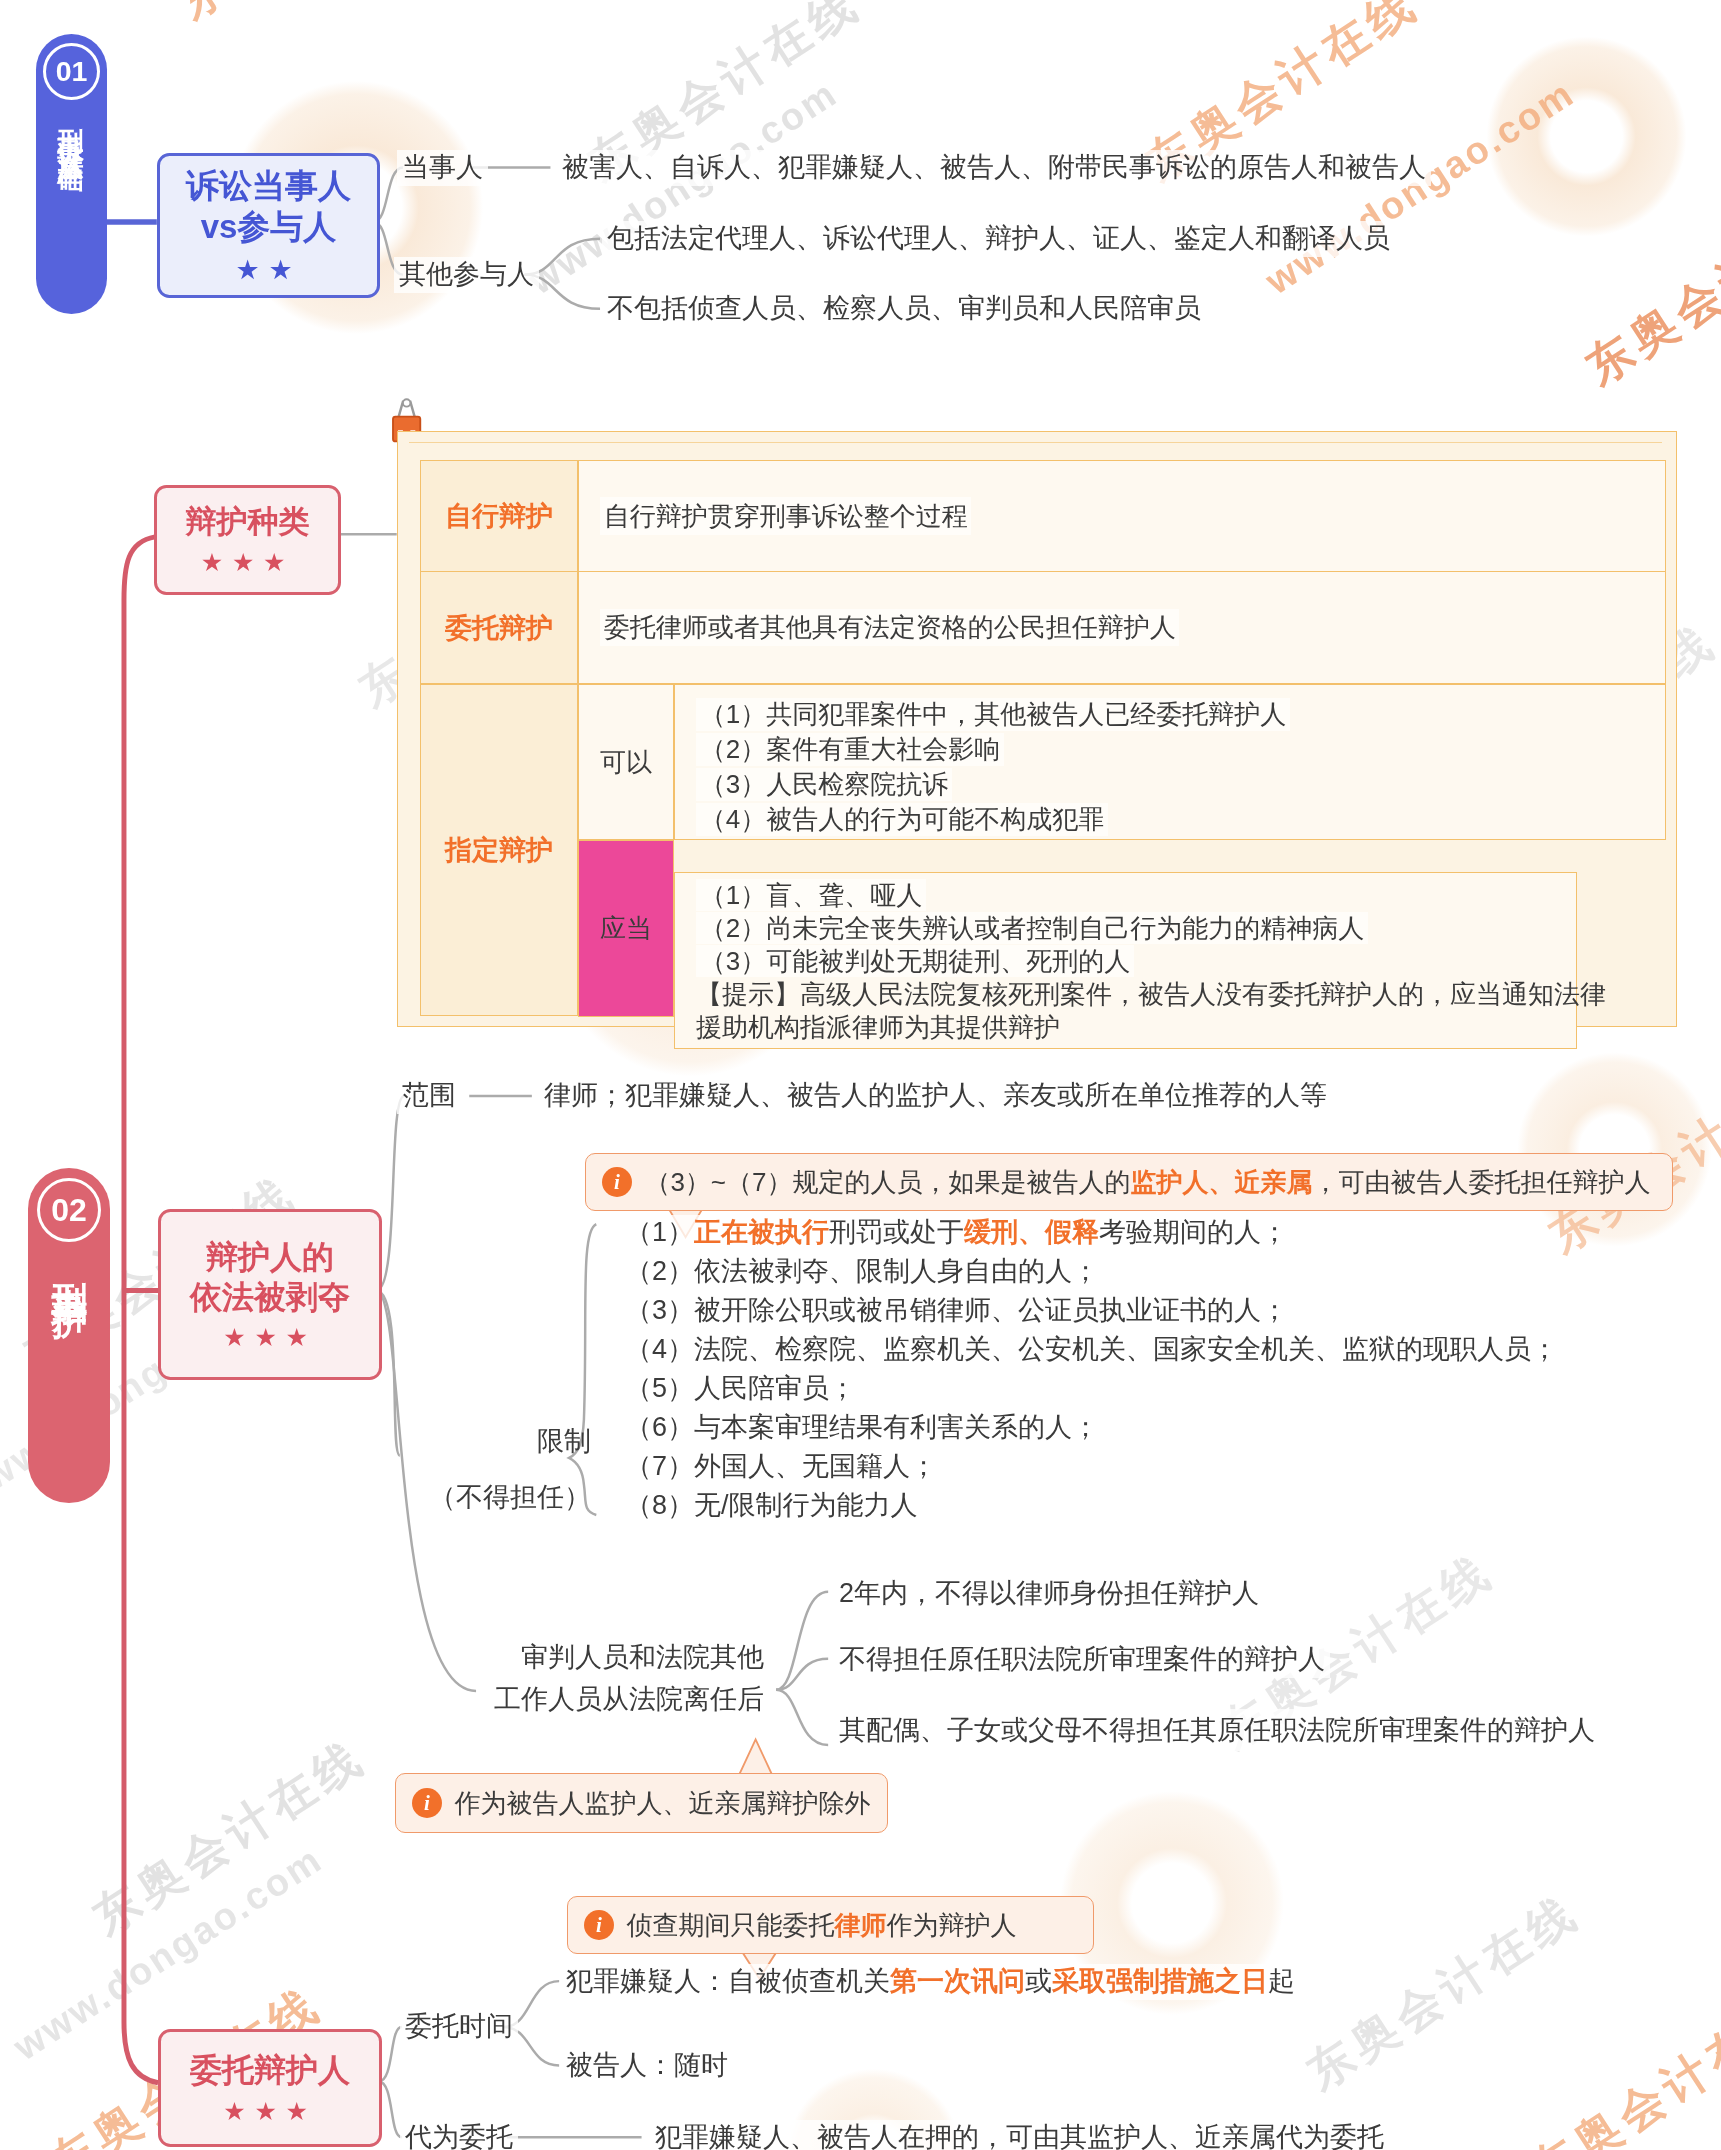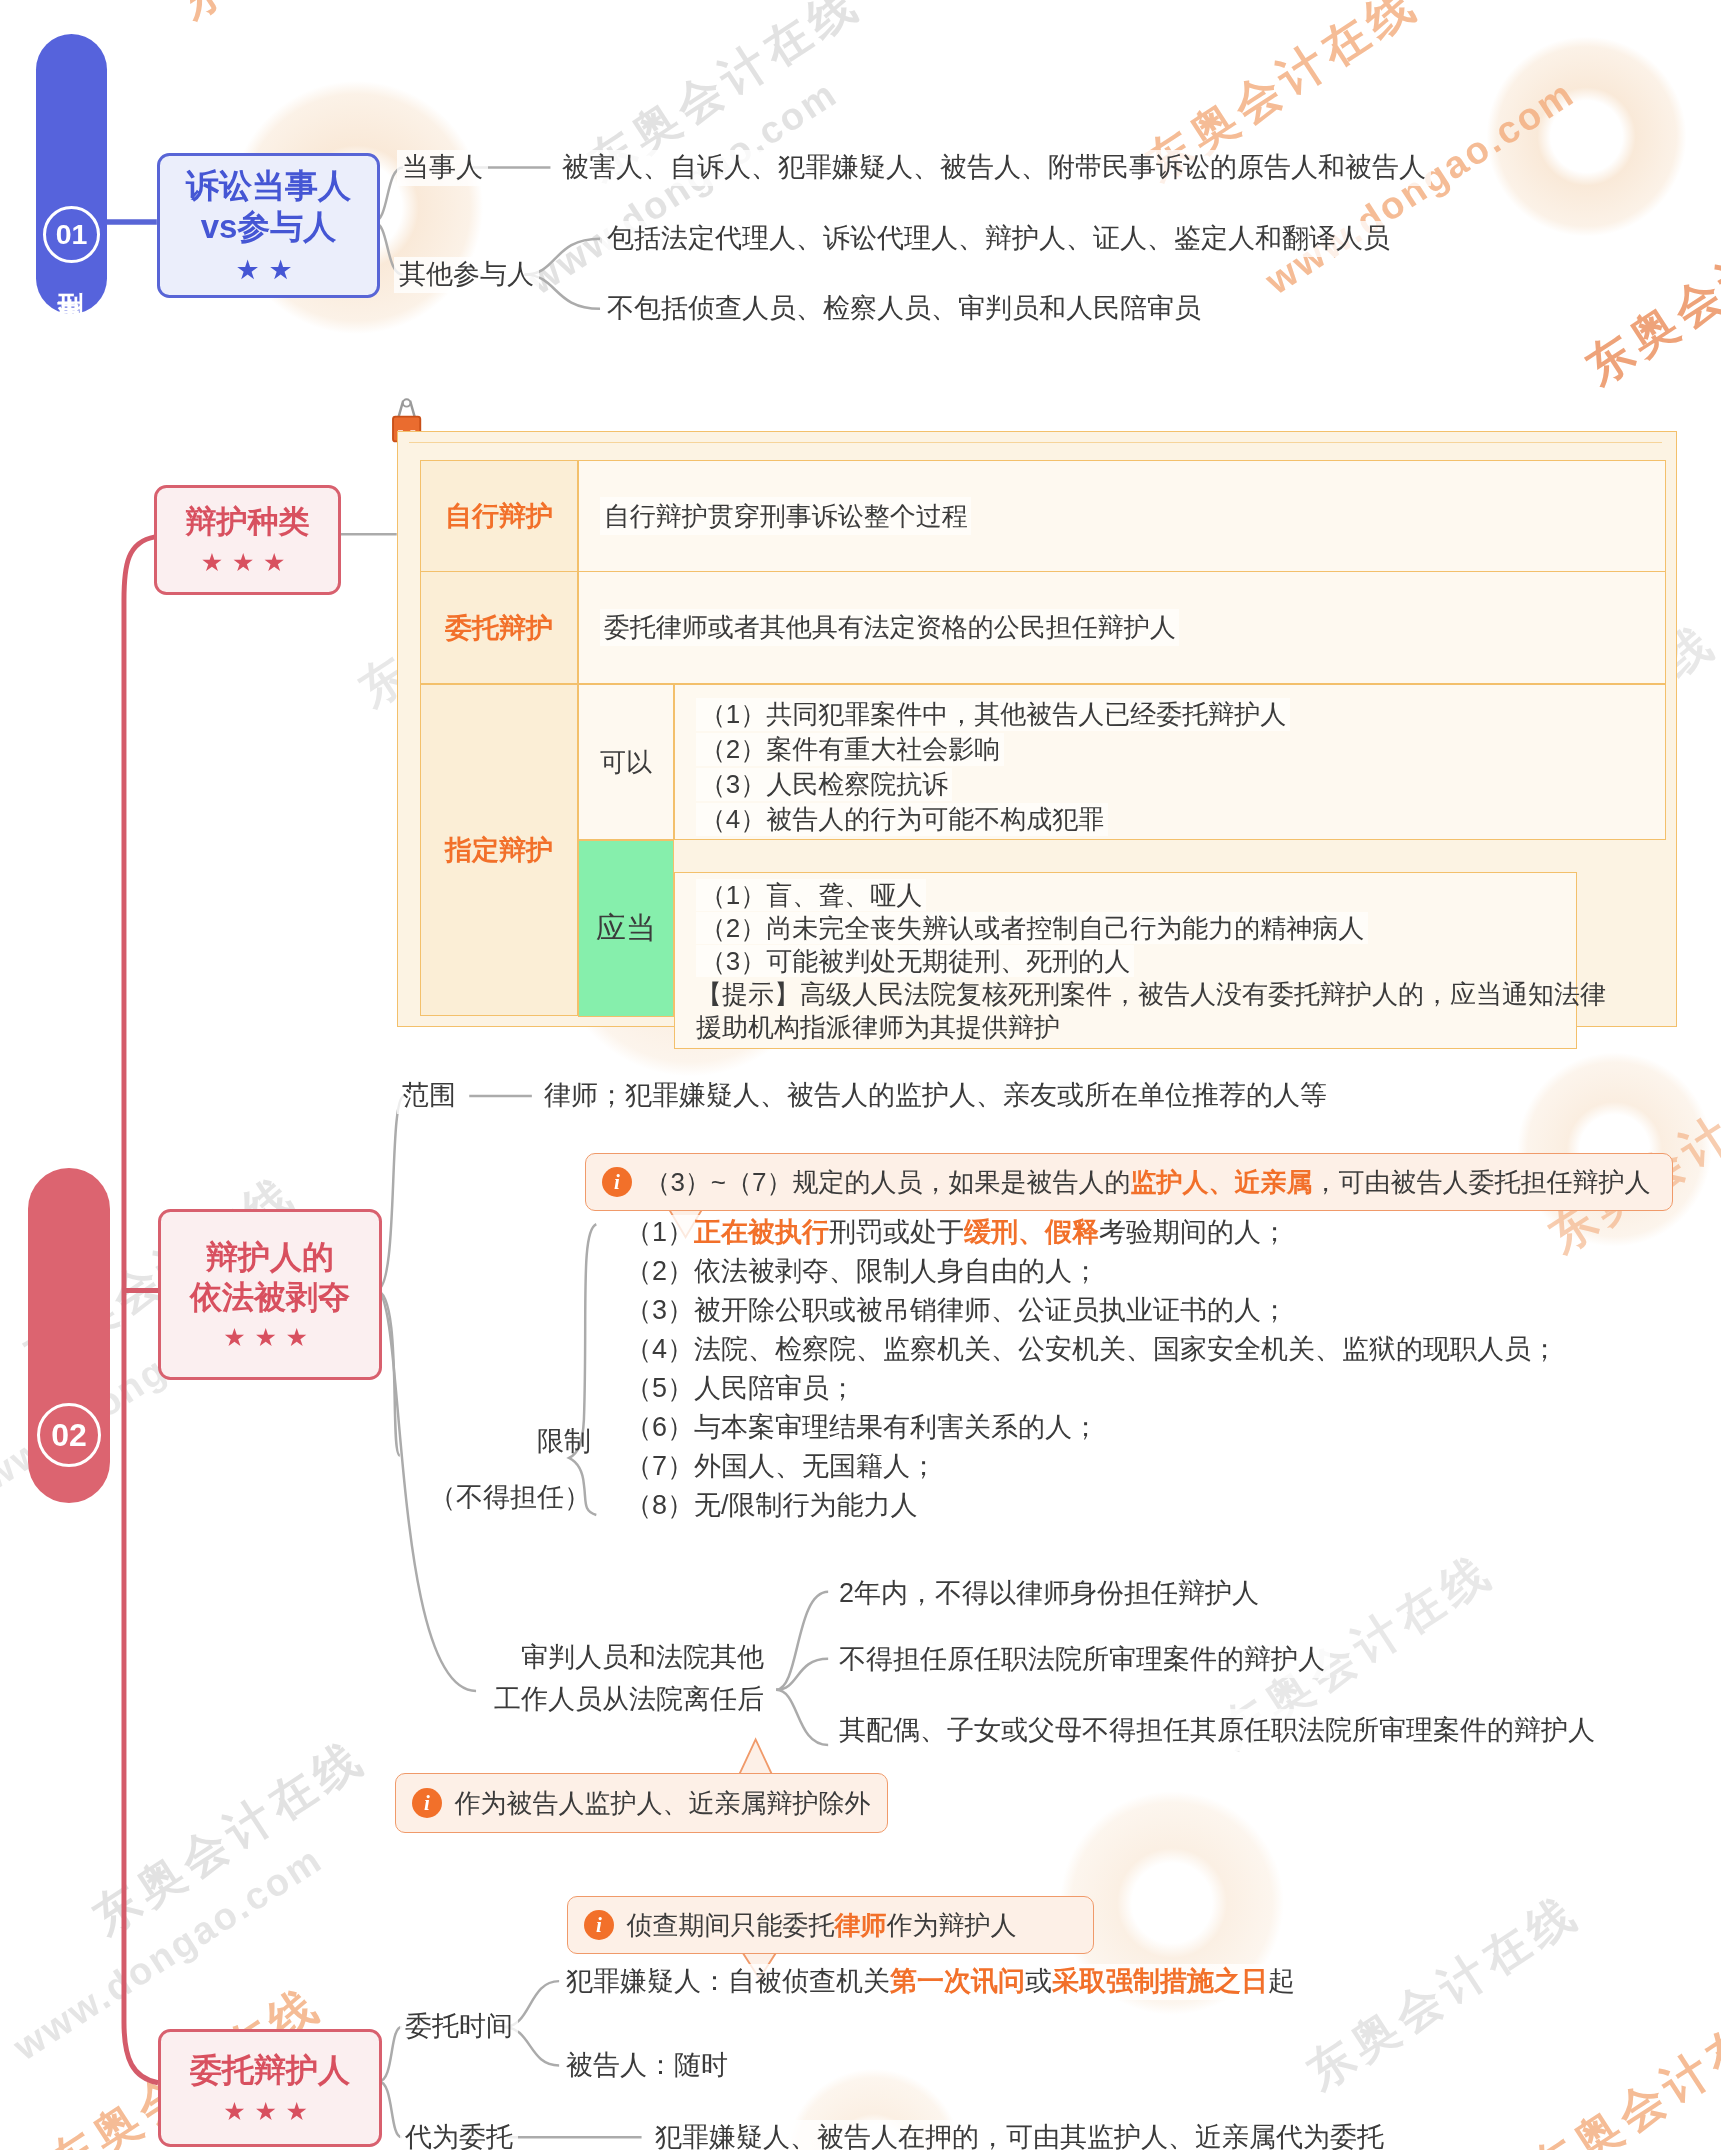--- a/index.html
+++ b/index.html
@@ -20,21 +20,21 @@
 
   
   .leaf{position:absolute;z-index:3;font-size:27px;color:#3b3b3b;white-space:nowrap;background:rgba(255,255,255,.78);padding:1.2px 5px;line-height:1.25;}
   .leaf.wrap{white-space:normal;}
   .hl-bold{color:#f2702a;font-weight:bold;}
 
   
   .badge{position:absolute;z-index:3;color:#fff;display:flex;flex-direction:column;align-items:center;}
   .badge-blue{background:#5663dc;}
   .badge-pink{background:#dc6470;}
-  .badge{border-radius:56px;justify-content:flex-end;}
+  .badge{border-radius:56px;}
   .badge .num{border:3.1px solid #fff;border-radius:50%;display:flex;align-items:center;justify-content:center;font-weight:bold;}
   .badge .vt{writing-mode:vertical-rl;text-orientation:upright;font-weight:bold;letter-spacing:6.2px;}
 
   
   .node{position:absolute;z-index:3;border-radius:12.4px;text-align:center;display:flex;flex-direction:column;justify-content:center;font-weight:bold;}
   .node-blue{background:#ebeefb;border:3.1px solid #5865d6;color:#4556d4;}
   .node-pink{background:#fbeff0;border:3.1px solid #d8606e;color:#d8505f;}
   .node .t1{font-size:33px;line-height:1.25;}
   .node .t2{font-size:32px;line-height:1.25;}
   .node .stars{font-size:27px;letter-spacing:8.7px;margin-top:6.2px;}
@@ -181,21 +181,21 @@
   <div class="cell cell-label" style="left:578px;top:684px;width:96px;height:156px;background:#fef9f0;color:#3b3b3b;font-weight:normal;font-size:26px;">可以</div>
   <div class="cell cell-content" style="left:674px;top:684px;width:992px;height:156px;">
     <div class="list">
       <div class="li"><span class="band">（1）共同犯罪案件中，其他被告人已经委托辩护人</span></div>
       <div class="li"><span class="band">（2）案件有重大社会影响</span></div>
       <div class="li"><span class="band">（3）人民检察院抗诉</span></div>
       <div class="li"><span class="band">（4）被告人的行为可能不构成犯罪</span></div>
     </div>
   </div>
 
-  <div class="cell cell-label" style="left:578px;top:840px;width:96px;height:177px;background:#86efac;color:#3b3b3b;font-weight:normal;font-size:30px;">应当</div>
+  <div class="cell cell-label" style="left:578px;top:840px;width:96px;height:177px;background:#ec4899;color:#3b3b3b;font-weight:normal;font-size:26px;">应当</div>
   <div class="cell cell-content" style="left:674px;top:840px;width:903px;height:177px;margin-top:32px;">
     <div class="list list-tight" style="padding-top:6.2px;">
       <div class="li"><span class="band">（1）盲、聋、哑人</span></div>
       <div class="li"><span class="band">（2）尚未完全丧失辨认或者控制自己行为能力的精神病人</span></div>
       <div class="li"><span class="band">（3）可能被判处无期徒刑、死刑的人</span></div>
       <div class="li" style="width:917px;"><span>【提示】高级人民法院复核死刑案件，被告人没有委托辩护人的，应当通知法律援助机构指派律师为其提供辩护</span></div>
     </div>
   </div>
 
   <div class="badge badge-pink" style="left:28px;top:1168px;width:82px;height:335px;">

